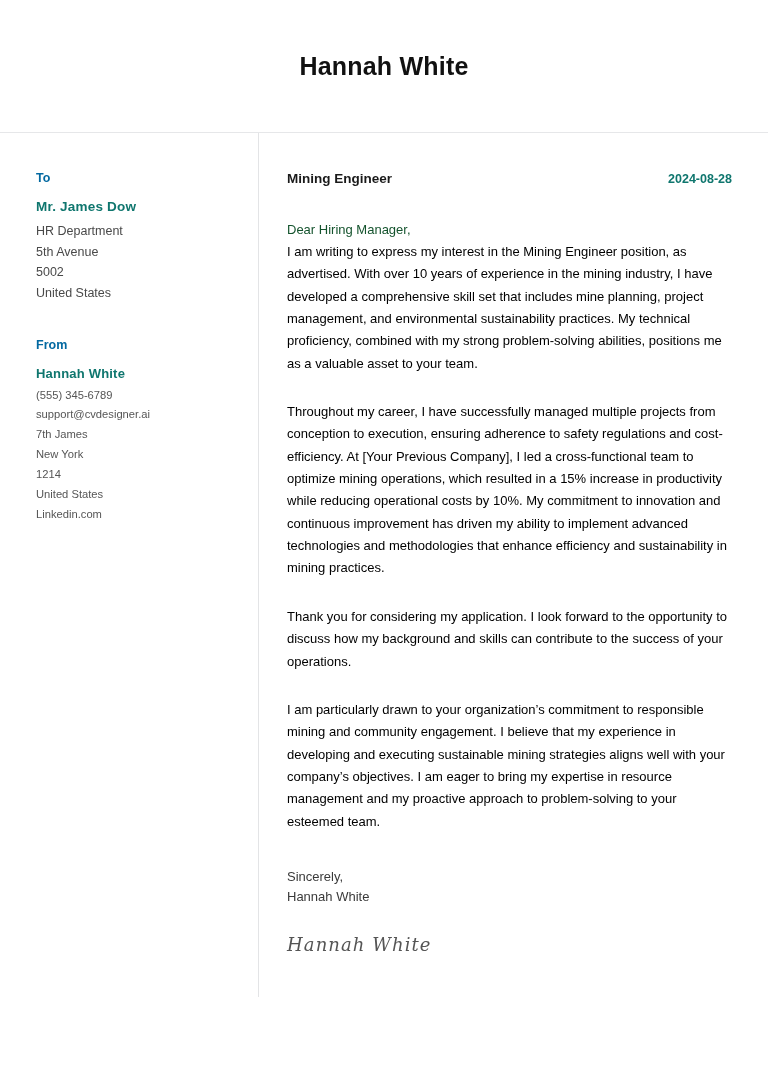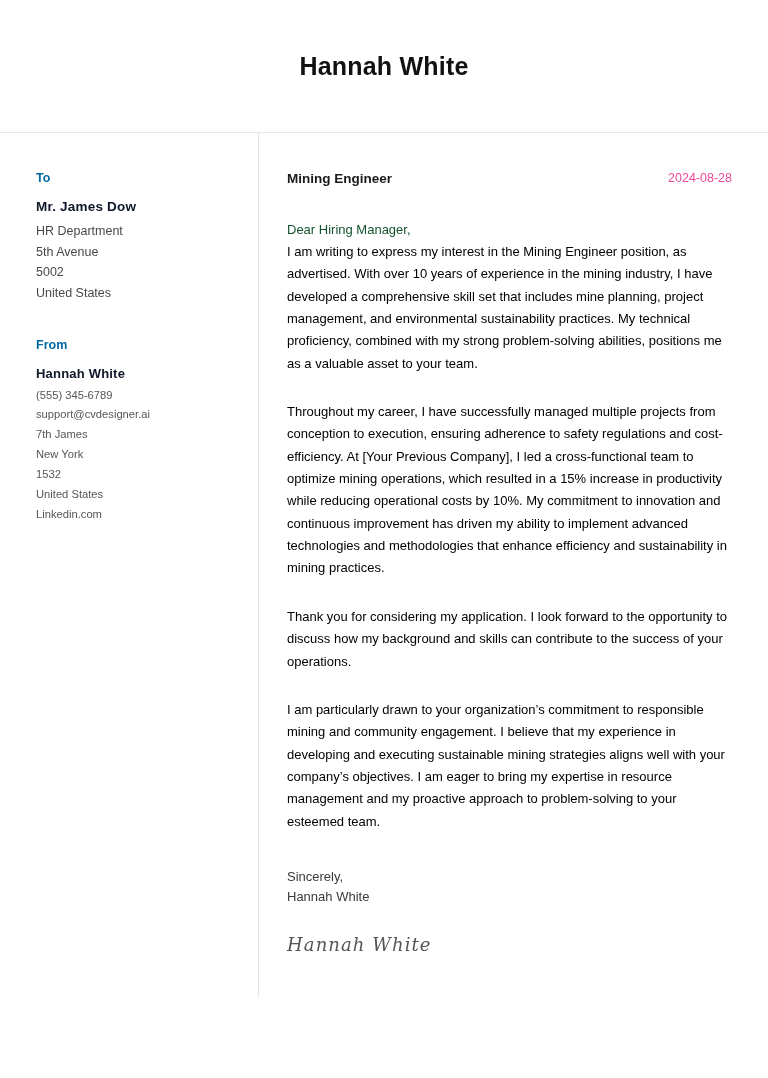--- a/index.html
+++ b/index.html
@@ -59,21 +59,21 @@
     font-size: 12.5px;
     font-weight: bold;
     color: #0369a1;
     margin: 0 0 14px 0;
   }
   .block-label.from-label { margin-top: 34px; }
 
   .addr-name {
     font-size: 13.5px;
     font-weight: bold;
-    color: #0f172a;
+    color: #0f766e;
     margin-bottom: 7px;
     letter-spacing: 0.2px;
   }
   .addr-line {
     font-size: 12.5px;
     color: #494949;
     line-height: 1.65;
   }
   .addr-line.small {
     font-size: 11.2px;
@@ -82,32 +82,32 @@
   }
   .addr-name.small-name {
     font-size: 13px;
     margin-bottom: 5px;
   }
 
   
   .letter-meta {
     display: flex;
     justify-content: space-between;
-    align-items: flex-start;
+    align-items: center;
     margin-bottom: 34px;
   }
   .role {
     font-size: 13.5px;
     font-weight: bold;
     color: #1a1a1a;
   }
   .date {
     font-size: 12.5px;
-    font-weight: normal;
-    color: #ec4899;
+    font-weight: bold;
+    color: #0f766e;
   }
   .salutation {
     font-size: 13px;
     color: #14532d;
     line-height: 1.6;
   }
   .para {
     font-size: 13px;
     color: #000000;
     line-height: 1.72;
@@ -149,21 +149,21 @@
       <div class="addr-line">United States</div>
     </div>
 
     <div>
       <div class="block-label from-label">From</div>
       <div class="addr-name small-name">Hannah White</div>
       <div class="addr-line small">(555) 345-6789</div>
       <div class="addr-line small">support@cvdesigner.ai</div>
       <div class="addr-line small">7th James</div>
       <div class="addr-line small">New York</div>
-      <div class="addr-line small">1532</div>
+      <div class="addr-line small">1214</div>
       <div class="addr-line small">United States</div>
       <div class="addr-line small">Linkedin.com</div>
     </div>
 
   </aside>
 
   <div class="divider-col"></div>
 
   <main class="letter">
 

